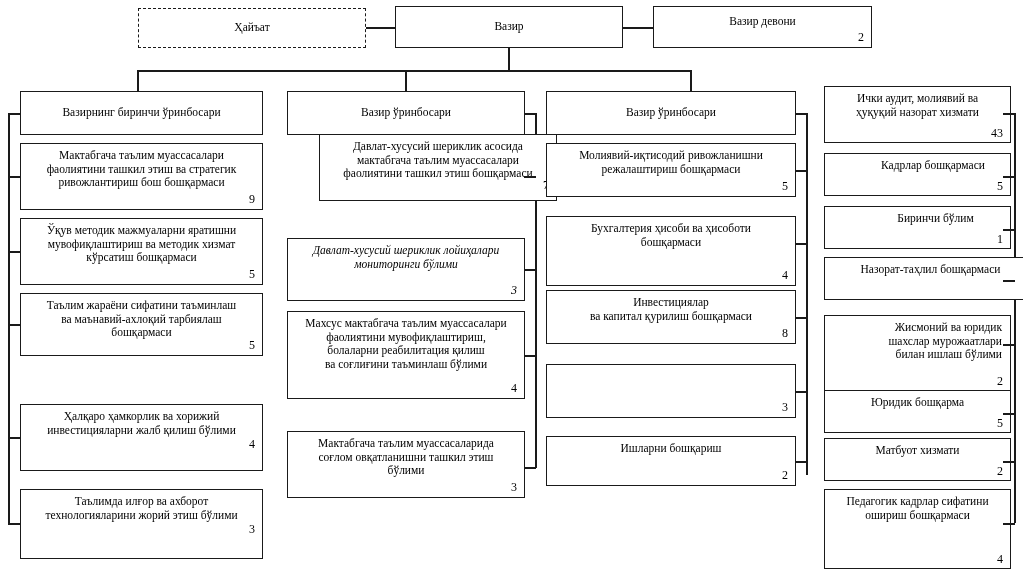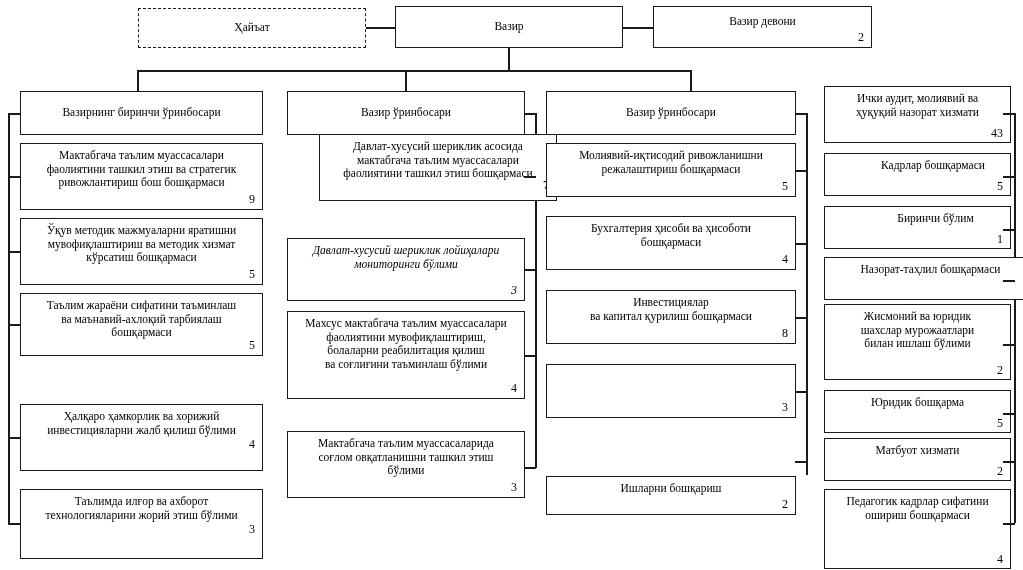--- a/index.html
+++ b/index.html
@@ -173,40 +173,40 @@
   <div class="line v" style="left:806px; top:113px; height:362px;"></div>
   <div class="line h" style="left:795px; top:113px; width:12px;"></div>
 
   <div class="box" style="left:546px; top:143px; width:250px; height:54px;">
     <span class="txt">Молиявий-иқтисодий ривожланишни
 режалаштириш бошқармаси</span>
     <span class="cnt" style="right:7px; bottom:4px;">5</span>
   </div>
   <div class="line h" style="left:795px; top:170px; width:12px;"></div>
 
-  <div class="box" style="left:546px; top:216px; width:250px; height:54px;">
+  <div class="box" style="left:546px; top:216px; width:250px; height:70px;">
     <span class="txt">Бухгалтерия ҳисоби ва ҳисоботи
 бошқармаси</span>
     <span class="cnt" style="right:7px; bottom:4px;">4</span>
   </div>
   <div class="line h" style="left:795px; top:243px; width:12px;"></div>
 
   <div class="box" style="left:546px; top:290px; width:250px; height:54px;">
     <span class="txt">Инвестициялар
 ва капитал қурилиш бошқармаси</span>
     <span class="cnt" style="right:7px; bottom:4px;">8</span>
   </div>
   <div class="line h" style="left:795px; top:317px; width:12px;"></div>
 
   <div class="box" style="left:546px; top:364px; width:250px; height:54px;">
     <span class="cnt" style="right:7px; bottom:4px;">3</span>
   </div>
   <div class="line h" style="left:795px; top:391px; width:12px;"></div>
 
-  <div class="box" style="left:546px; top:436px; width:250px; height:39px;margin-top:40px;">
+  <div class="box" style="left:546px; top:436px; width:250px; height:50px;">
     <span class="txt">Ишларни бошқариш</span>
     <span class="cnt" style="right:7px; bottom:4px;">2</span>
   </div>
   <div class="line h" style="left:795px; top:461px; width:12px;"></div>
 
   <div class="line v" style="left:1014px; top:113px; height:410px;"></div>
 
   <div class="box" style="left:824px; top:86px; width:187px; height:57px;">
     <span class="txt">Ички аудит, молиявий ва
 ҳуқуқий назорат хизмати</span>
@@ -225,21 +225,21 @@
     <span class="cnt" style="right:7px; bottom:3px;">1</span>
   </div>
   <div class="line h" style="left:1003px; top:229px; width:12px;"></div>
 
   <div class="box" style="left:824px; top:257px; width:213px; height:43px;">
     <span class="txt">Назорат-таҳлил бошқармаси</span>
     <span class="cnt" style="right:7px; bottom:3px;">5</span>
   </div>
   <div class="line h" style="left:1003px; top:280px; width:12px;"></div>
 
-  <div class="box" style="left:824px; top:304px; width:187px; height:76px;">
+  <div class="box" style="left:824px; top:315px; width:187px; height:76px;text-align:right;">
     <span class="txt">Жисмоний ва юридик
 шахслар мурожаатлари
 билан ишлаш бўлими</span>
     <span class="cnt" style="right:7px; bottom:3px;">2</span>
   </div>
   <div class="line h" style="left:1003px; top:344px; width:12px;"></div>
 
   <div class="box" style="left:824px; top:390px; width:187px; height:43px;">
     <span class="txt">Юридик бошқарма</span>
     <span class="cnt" style="right:7px; bottom:3px;">5</span>

